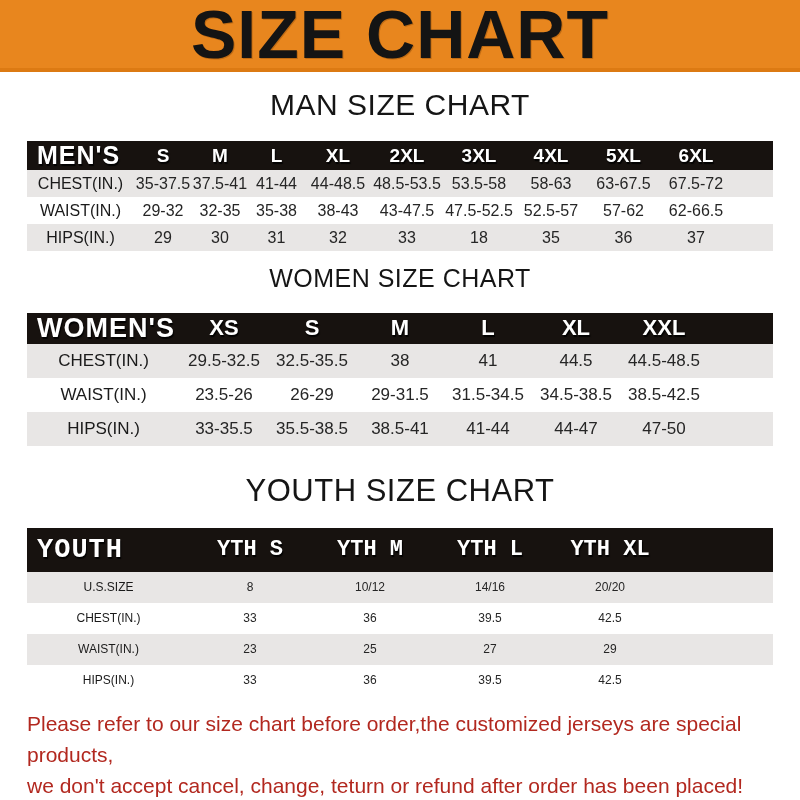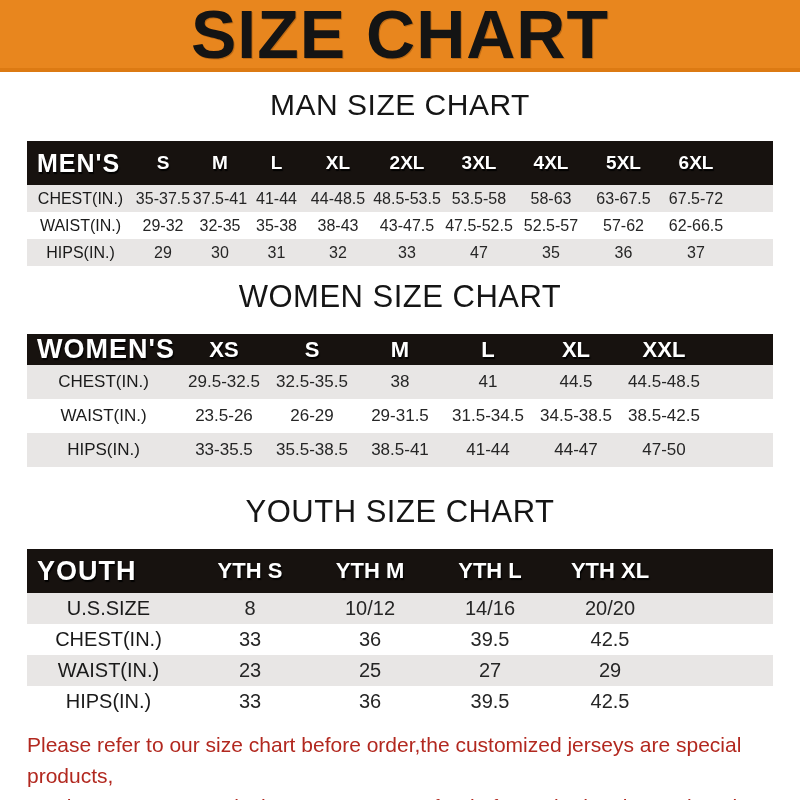--- a/index.html
+++ b/index.html
@@ -32,21 +32,21 @@
 
   
   .section-title {
     text-align: center;
     font-weight: normal;
     color: #151515;
     letter-spacing: 0.5px;
     line-height: 1.1;
   }
   .title-men   { margin: 16px 0 20px; font-size: 30px; }
-  .title-women { margin: 14px 0 20px; font-size: 31px; }
+  .title-women { margin: 14px 0 20px; font-size: 25px; }
   .title-youth { margin: 28px 16px 20px; font-size: 31px; }
 
   
   .size-table {
     width: 746px;
     margin: 0 auto;
     border-collapse: collapse;
     table-layout: fixed;
   }
   .size-table thead tr { background: #17120F; }
@@ -60,31 +60,31 @@
   .size-table th.corner { text-align: left; padding-left: 10px; letter-spacing: 1px; }
   .size-table td {
     text-align: center;
     color: #262626;
     white-space: nowrap;
   }
   .size-table tbody tr:nth-child(odd)  { background: #E8E6E5; }
   .size-table tbody tr:nth-child(even) { background: #ffffff; }
   .size-table td.row-label { color: #1a1a1a; margin-top: 27px; }
 
-  .men   th { height: 44px; font-size: 19px; }
+  .men   th { height: 29px; font-size: 19px; }
   .men   th.corner { font-size: 25px; }
   .men   td { height: 27px; font-size: 16px; }
 
   .women th { height: 28px; font-size: 22px; }
   .women th.corner { font-size: 27px; }
   .women td { height: 34px; font-size: 17px; }
 
-  .youth th { height: 44px; font-size: 22px; }
+  .youth th { height: 44px; font-size: 22px; font-family: Liberation Mono, monospace; }
   .youth th.corner { font-size: 27px; }
-  .youth td { height: 31px; font-size: 20px; }
+  .youth td { height: 31px; font-size: 12px; }
 
   
   .footer-note {
     margin-top: 12px;
     padding: 0 27px;
     color: #B2281F;
     font-size: 21px;
     line-height: 31px;
   }
 </style>
@@ -155,21 +155,21 @@
             <td>62-66.5</td>
             <td></td>
           </tr>
           <tr>
             <td class="row-label">HIPS(IN.)</td>
             <td>29</td>
             <td>30</td>
             <td>31</td>
             <td>32</td>
             <td>33</td>
-            <td>47</td>
+            <td>18</td>
             <td>35</td>
             <td>36</td>
             <td>37</td>
             <td></td>
           </tr>
         </tbody>
       </table>
   </section>
 
   <section>

